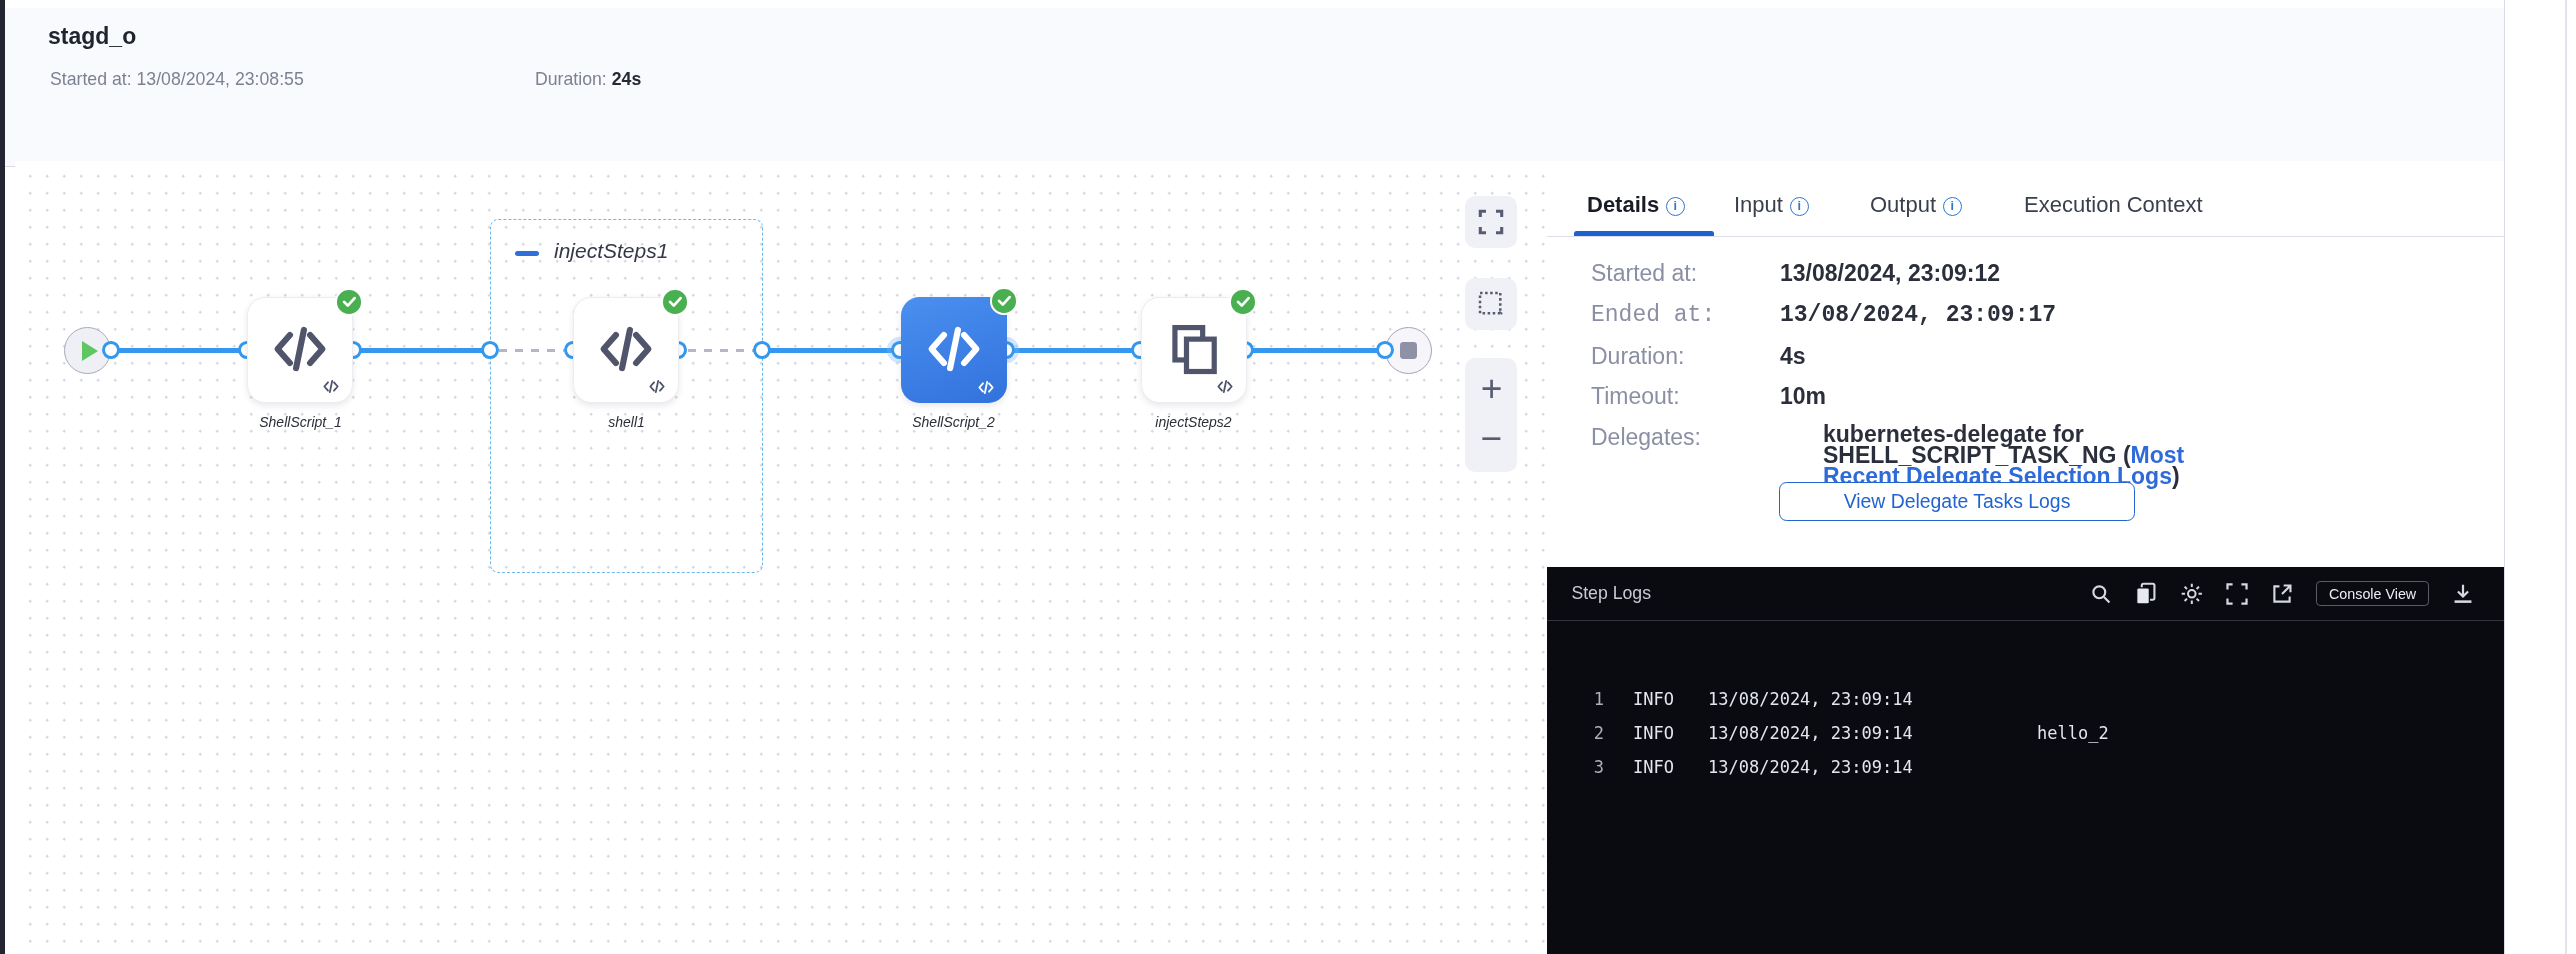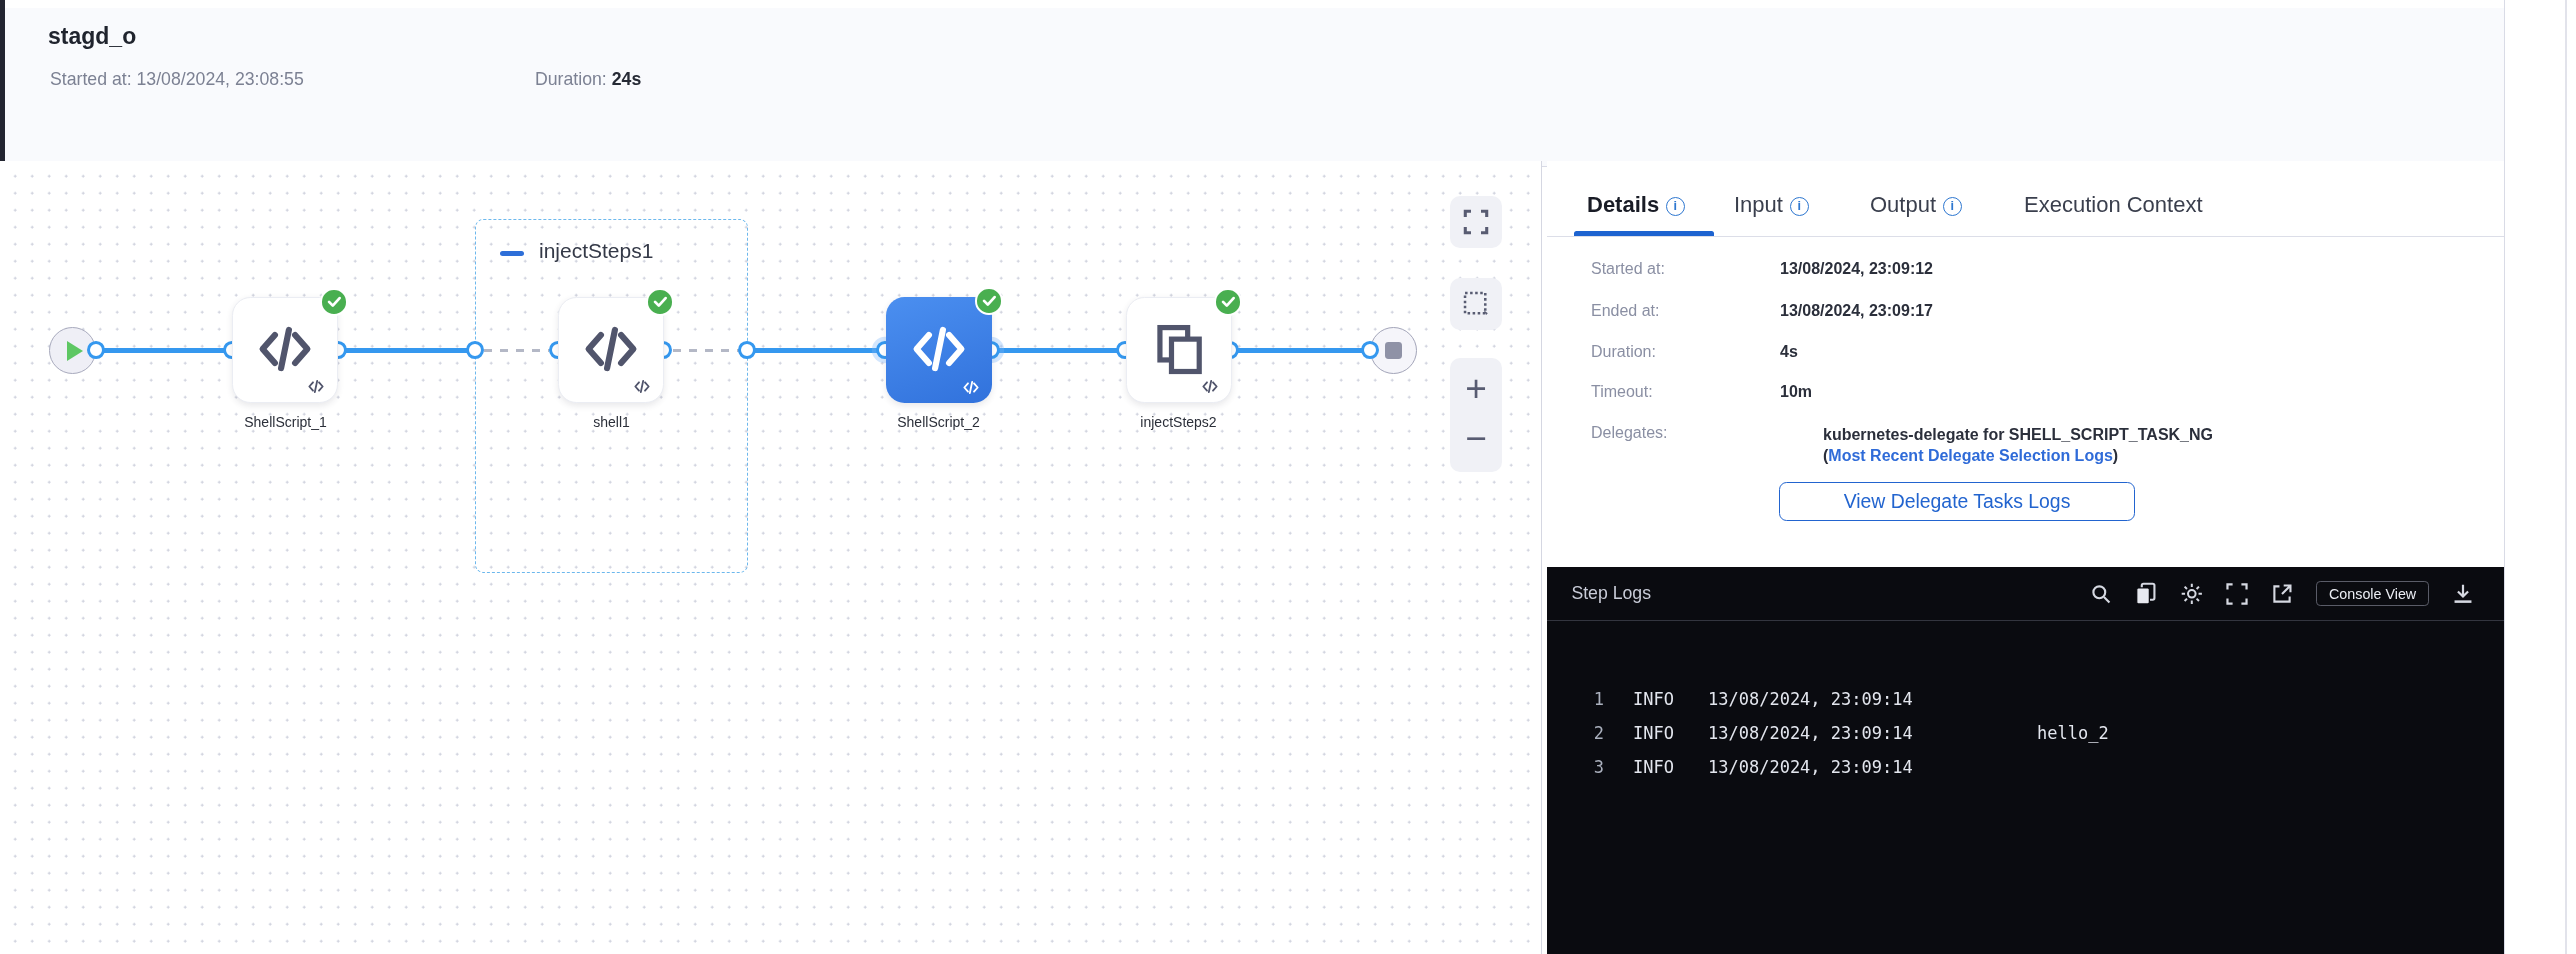--- a/index.html
+++ b/index.html
@@ -10,23 +10,23 @@
   .left-strip{position:absolute;left:0;top:0;width:5px;height:955px;background:#232531;}
 
   
   .app-header{position:absolute;left:5px;top:0;width:2499px;height:159px;background:#f9fafd;border-bottom:1.7px solid #d9dbe6;box-sizing:border-box;margin-top:8px;}
   .hdr-title{position:absolute;left:43px;top:15px;font-size:23px;font-weight:bold;color:#20242e;}
   .hdr-row{position:absolute;left:45px;top:61px;font-size:17.7px;color:#7c8193;}
   .hdr-dur{position:absolute;left:530px;top:61px;font-size:17.7px;color:#7c8193;}
   .hdr-dur b{color:#262a35;}
 
   
-  .canvas{position:absolute;left:0;top:161px;width:1541px;height:794px;background:#ffffff;
+  .canvas{position:absolute;left:15px;top:161px;width:1541px;height:794px;background:#ffffff;
     background-image:radial-gradient(#ced1dd 1.2px,transparent 1.3px);background-size:17px 17px;background-position:6.7px 6.7px;
-    border-right:1.7px solid #d5d7e2;box-sizing:content-box;}
+    border-right:1.7px solid #d5d7e2;box-sizing:content-box;font-style:italic;}
 
   .group-box{position:absolute;left:475px;top:58px;width:273px;height:354px;border:1.7px dashed #6cb8ed;border-radius:8.4px;box-sizing:border-box;}
   .group-minus{position:absolute;left:500px;top:90px;width:23.6px;height:5px;background:#2e6fd8;border-radius:2.5px;cursor:pointer;}
   .group-label{position:absolute;left:539px;top:78px;font-size:21px;color:#343947;}
 
   .flow-line{position:absolute;left:96px;top:187px;width:1275px;height:5px;background:#3598ef;}
   .dash-cover{position:absolute;top:183px;height:13.5px;background:#ffffff;}
   .dash-seg{position:absolute;top:188px;height:3.4px;background:repeating-linear-gradient(90deg,#b4b8c6 0 8.4px,transparent 8.4px 16px);}
 
   .port{position:absolute;top:180px;width:11.8px;height:11.8px;border:3.4px solid #3598ef;border-radius:50%;background:#ffffff;}
@@ -53,21 +53,21 @@
   .zoom-in{top:11.8px;} .zoom-out{top:62px;}
 
   
   .right-panel{position:absolute;left:1547px;top:161px;width:957px;height:794px;background:#ffffff;}
   .tabs-row{position:absolute;left:0;top:16px;width:100%;height:60px;border-bottom:1.7px solid #dcdee8;box-sizing:border-box;background:#ffffff;}
   .tab{position:absolute;top:15px;font-size:22px;color:#3a3f4d;cursor:pointer;white-space:nowrap;}
   .tab.active{font-weight:bold;color:#191c26;}
   .info-ic{display:inline-block;width:17px;height:17px;border:1.7px solid #2e77d0;border-radius:50%;color:#2e77d0;font-size:12.6px;line-height:17px;text-align:center;font-weight:bold;vertical-align:1.7px;margin-left:6.7px;}
   .tab-underline{position:absolute;left:27px;bottom:0;width:140px;height:5px;background:#1d63d0;border-radius:2.5px 2.5px 0 0;}
 
-  .drow{position:absolute;left:44px;font-size:16px;}
+  .drow{position:absolute;left:44px;font-size:23px;}
   .dlabel{display:inline-block;width:189px;color:#8a8fa3;}
   .dvalue{color:#2b2f3b;font-weight:bold;}
   .delegates-val{position:absolute;left:232px;top:0;width:404px;color:#2b2f3b;font-weight:bold;line-height:21px;}
   .dlink{color:#2f6bd8;cursor:pointer;}
   .vd-btn{position:absolute;left:232px;top:321px;width:356px;height:39px;border:1.7px solid #2264cf;border-radius:7.6px;color:#2264cf;font-size:19.4px;font-weight:500;display:flex;align-items:center;justify-content:center;cursor:pointer;background:#ffffff;box-sizing:border-box;}
 
   
   .log-panel{position:absolute;left:0;top:406px;width:100%;height:388px;background:#0a0b10;}
   .log-header{position:absolute;left:0;top:0;width:100%;height:54px;border-bottom:0.8px solid #33353f;box-sizing:border-box;display:flex;align-items:center;}
   .log-title{margin-left:24.4px;font-size:17.7px;color:#c9ccd8;flex:0 0 auto;}
@@ -231,21 +231,21 @@
   <div class="right-panel">
     <div class="tabs-row">
       <div class="tab active" style="left:40px;"><span>Details</span><span class="info-ic">i</span></div>
       <div class="tab" style="left:187px;"><span>Input</span><span class="info-ic">i</span></div>
       <div class="tab" style="left:323px;"><span>Output</span><span class="info-ic">i</span></div>
       <div class="tab" style="left:477px;">Execution Context</div>
       <div class="tab-underline"></div>
     </div>
 
     <div class="drow" style="top:99px;"><span class="dlabel">Started at:</span><span class="dvalue">13/08/2024, 23:09:12</span></div>
-    <div class="drow" style="top:141px;"><span class="dlabel">Ended at:</span><span class="dvalue">13/08/2024, 23:09:17</span></div>
+    <div class="drow" style="top:141px;font-family:Liberation Mono, monospace;"><span class="dlabel">Ended at:</span><span class="dvalue">13/08/2024, 23:09:17</span></div>
     <div class="drow" style="top:182px;"><span class="dlabel">Duration:</span><span class="dvalue">4s</span></div>
     <div class="drow" style="top:222px;"><span class="dlabel">Timeout:</span><span class="dvalue">10m</span></div>
     <div class="drow" style="top:263px;">
       <span class="dlabel">Delegates:</span>
       <span class="delegates-val"><span>kubernetes-delegate for SHELL_SCRIPT_TASK_NG (</span><span class="dlink">Most Recent Delegate Selection Logs</span><span>)</span></span>
     </div>
 
     <div class="vd-btn">View Delegate Tasks Logs</div>
 
     <div class="log-panel">

